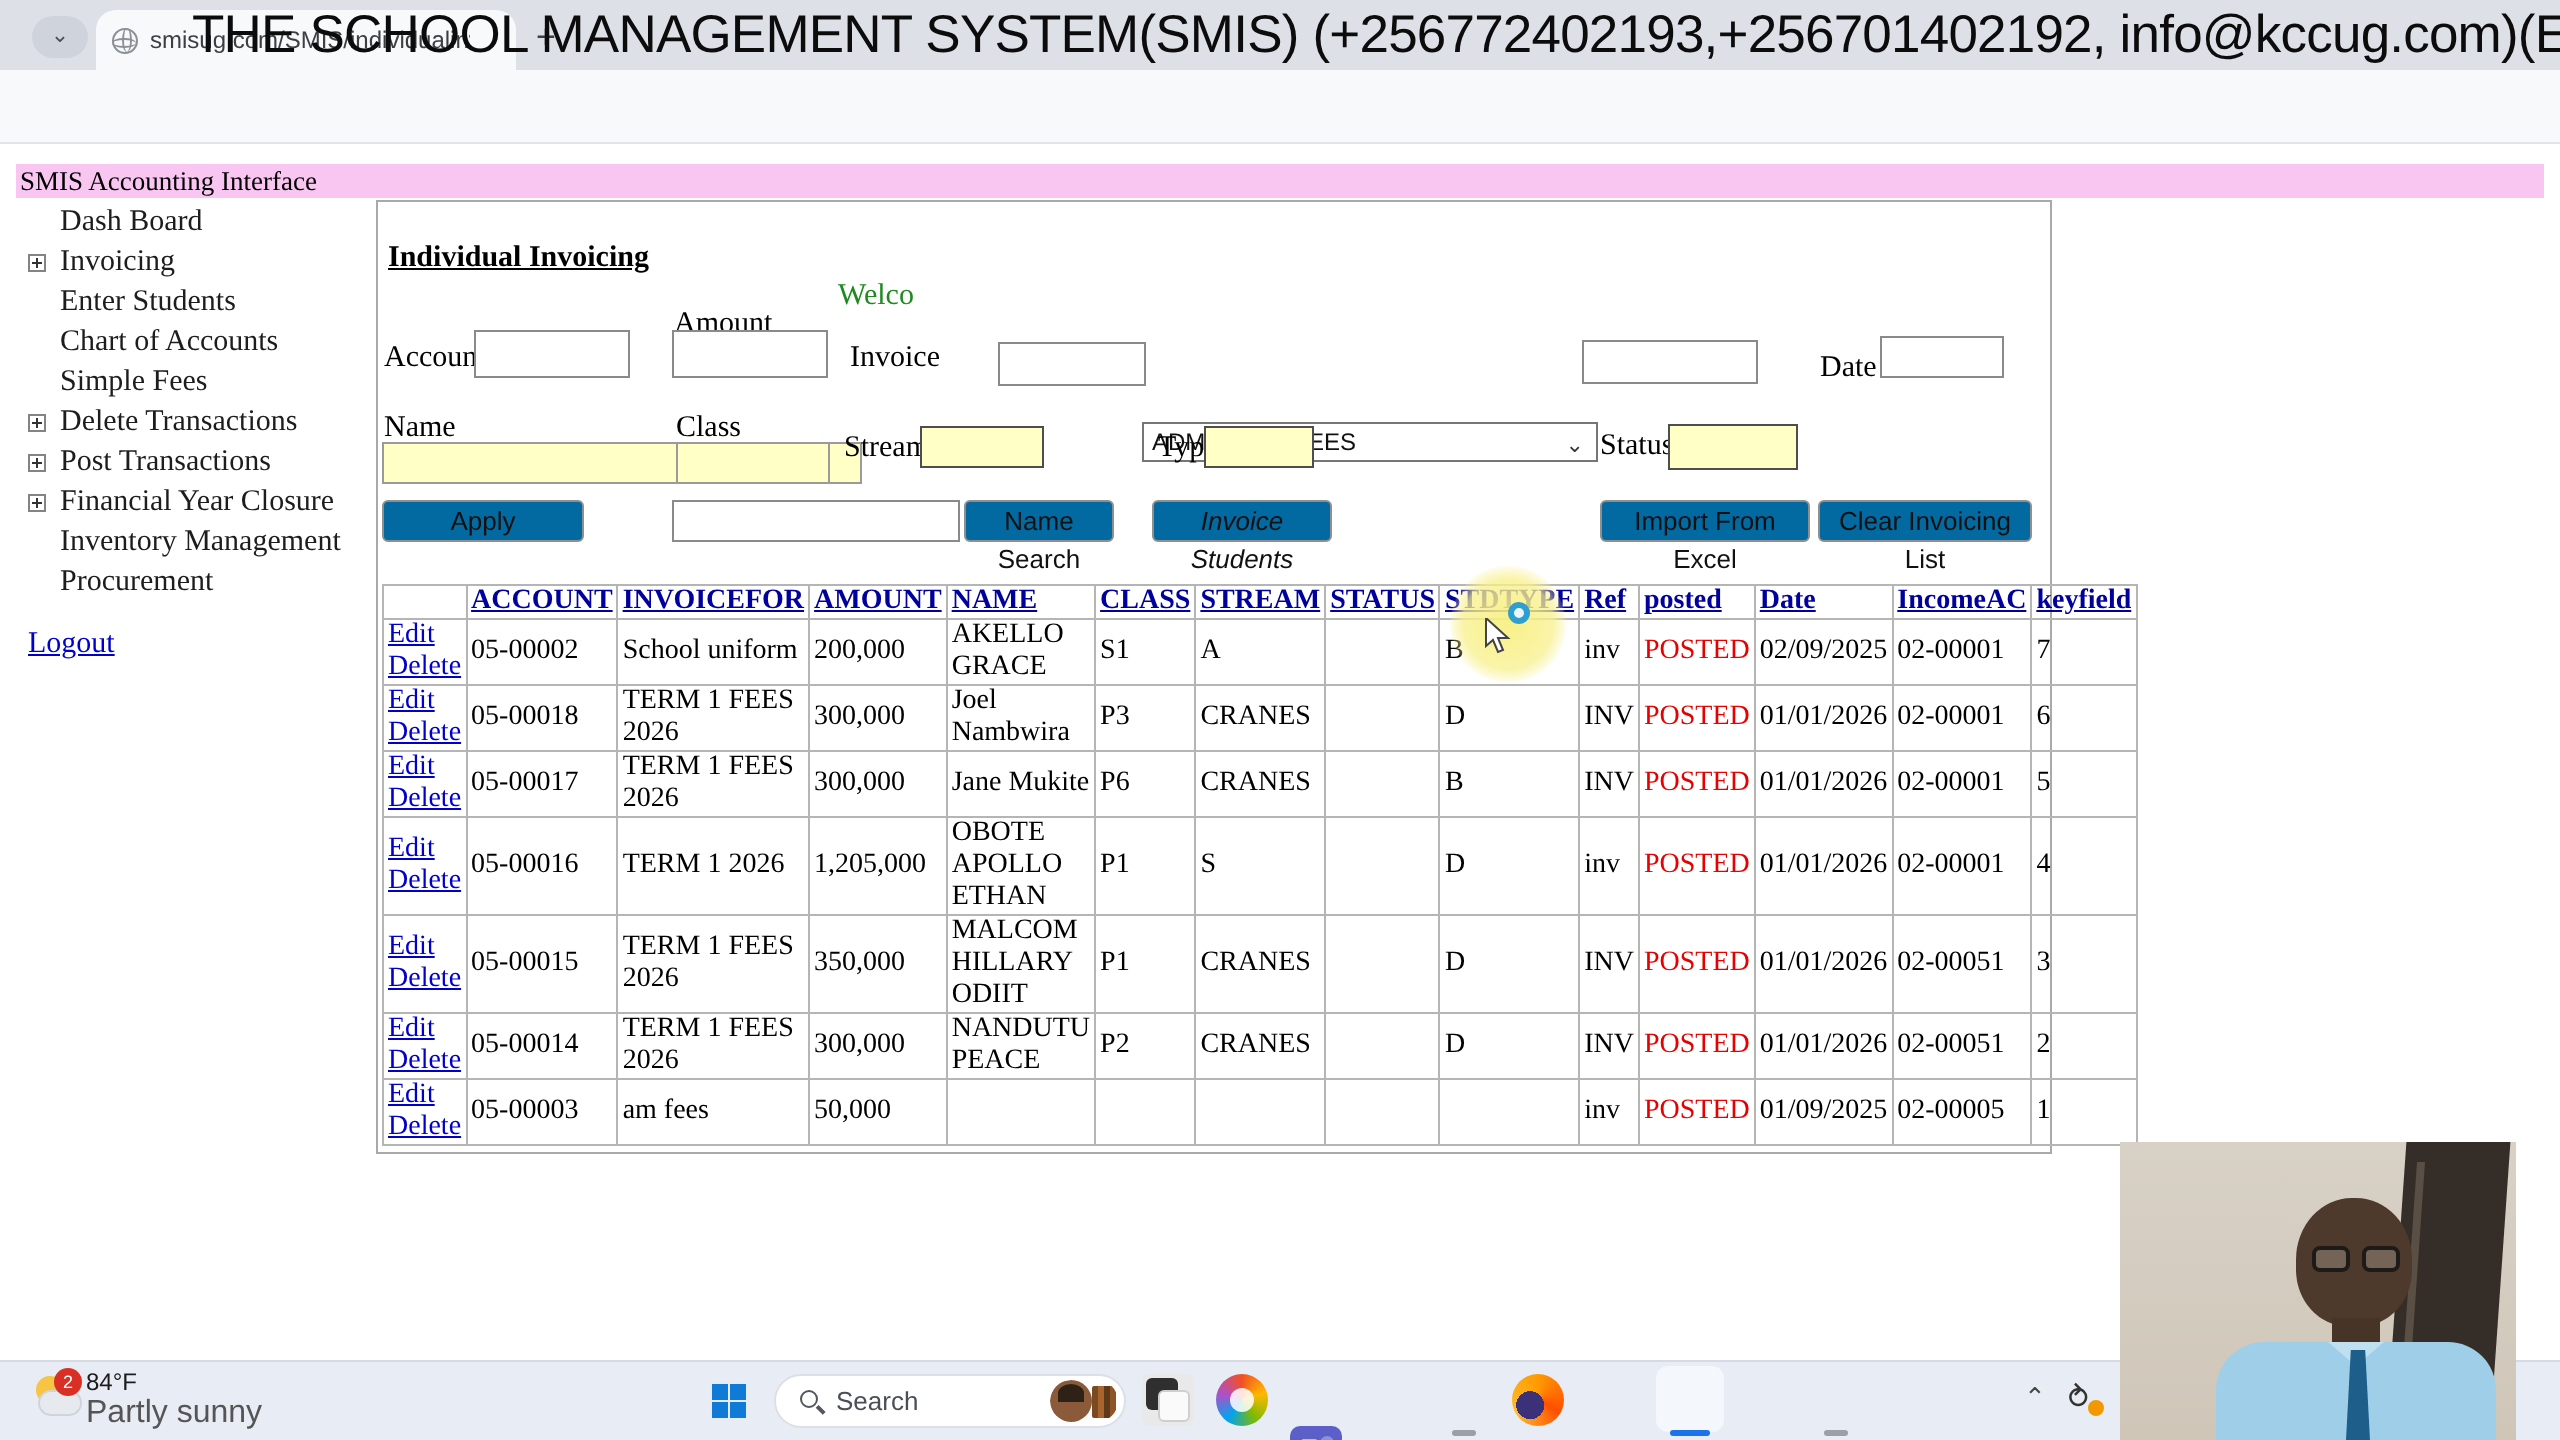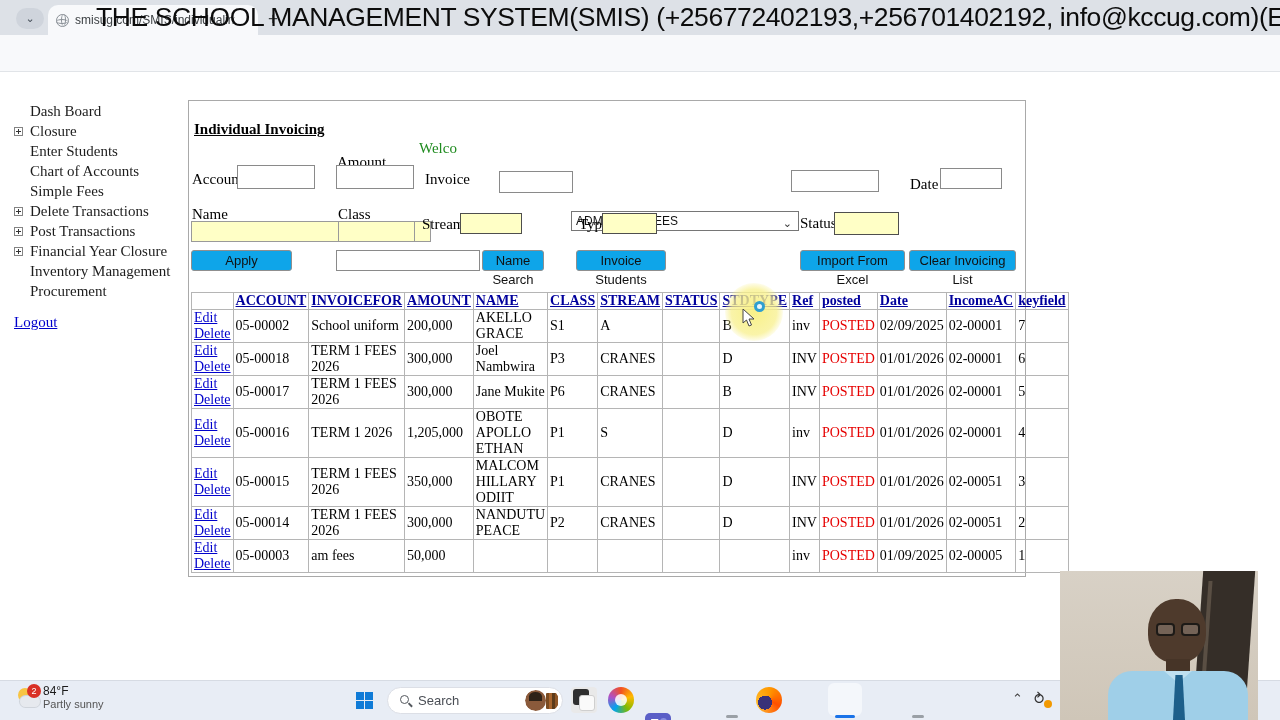--- a/index.html
+++ b/index.html
@@ -45,21 +45,21 @@
 
   .main-box { position:absolute; left:188px; top:28px; width:838px; height:477px; border:1px solid #a9a9a9; background:#fff; }
   .heading { position:absolute; left:5px; top:20px; font-size:15px; font-weight:bold; text-decoration:underline; color:#000; }
   .welcome { position:absolute; left:230px; top:39px; font-size:15px; color:#1f8b1f; }
   .flabel { position:absolute; font-size:15px; color:#000; }
   .w-input { position:absolute; background:#fff; border:1px solid #8a8a8a; }
   .y-input { position:absolute; background:#ffffc6; border:1px solid #9a9a9a; }
   .y-input.dark { border:1px solid #4e4e4e; }
   .sel { position:absolute; background:#fff; border:1px solid #767676; font-family:"Liberation Sans", sans-serif; font-size:12px; color:#111; line-height:18px; padding-left:4px; }
   .sel .chev { position:absolute; right:6px; top:2px; font-size:11px; color:#333; }
-  .btn { position:absolute; background:#0ea5e9; border:1px solid #8f8f8f; border-radius:3px; font-family:"Liberation Sans", sans-serif; font-size:13px; color:#111; text-align:center; line-height:19px; }
+  .btn { position:absolute; background:#0369a1; border:1px solid #8f8f8f; border-radius:3px; font-family:"Liberation Sans", sans-serif; font-size:13px; color:#111; text-align:center; line-height:19px; }
 
   .invtable { position:absolute; left:2px; top:191px; border-collapse:collapse; table-layout:fixed; font-family:"Liberation Serif", serif; }
   .invtable td, .invtable th { border:1px solid #b5b5b5; font-size:14px; padding:0 2px; vertical-align:middle; text-align:left; overflow:hidden; }
   .invtable th { color:#00009c; font-weight:bold; text-decoration:underline; white-space:nowrap; }
   .lnk { color:#0000cc; text-decoration:underline; }
   .posted { color:#e60000; }
 
   .cursor-glow { position:absolute; left:536px; top:182px; width:58px; height:58px; border-radius:50%;
     background:radial-gradient(circle, rgba(248,240,130,0.95) 0%, rgba(248,240,140,0.75) 55%, rgba(248,240,140,0) 75%); z-index:5; }
   .cursor-dot { position:absolute; left:565px; top:200px; width:11px; height:11px; border-radius:50%; border:3px solid #2f9fd0; background:#eaf6fc; z-index:6; }
@@ -72,21 +72,21 @@
   .dlg-msg { position:absolute; left:16px; top:38px; font-size:13px; color:#474747; }
   .dlg-ok { position:absolute; left:303px; top:67px; width:52px; height:29px; background:#1a73e8; color:#fff; border:none; border-radius:15px; font-size:13px; font-weight:bold; text-align:center; line-height:29px; }
 
   
   .taskbar { position:absolute; left:0; top:680px; width:1280px; height:40px; background:#e8edf5; border-top:1px solid #d6dbe3; }
   .weather { position:absolute; left:18px; top:5px; width:170px; height:30px; }
   .w-sun { position:absolute; left:0; top:2px; width:14px; height:14px; border-radius:50%; background:#f7c443; }
   .w-cloud { position:absolute; left:2px; top:10px; width:20px; height:11px; border-radius:7px; background:#e6e9ee; box-shadow:0 0 0 1px #cfd4db; }
   .w-badge { position:absolute; left:9px; top:-2px; width:14px; height:14px; border-radius:50%; background:#d93025; color:#fff; font-size:9px; text-align:center; line-height:14px; }
   .w-temp { position:absolute; left:25px; top:-2px; font-size:12px; color:#1b1b1b; }
-  .w-cond { position:absolute; left:25px; top:12px; font-size:11px; color:#555; }
+  .w-cond { position:absolute; left:25px; top:12px; font-size:16px; color:#555; }
   .start-btn { position:absolute; left:356px; top:692px; width:17px; height:17px; }
   .start-btn i { position:absolute; width:8px; height:8px; background:#0f7bd7; }
   .start-btn i:nth-child(1){left:0;top:0;} .start-btn i:nth-child(2){left:9px;top:0;}
   .start-btn i:nth-child(3){left:0;top:9px;} .start-btn i:nth-child(4){left:9px;top:9px;}
   .search-pill { position:absolute; left:387px; top:687px; width:176px; height:27px; background:#fff; border:1px solid #dcdfe6; border-radius:14px; }
   .mag { position:absolute; left:12px; top:7px; width:9px; height:9px; border:1.5px solid #54585e; border-radius:50%; }
   .mag:after { content:""; position:absolute; left:7px; top:8px; width:5px; height:1.5px; background:#54585e; transform:rotate(45deg); }
   .search-txt { position:absolute; left:30px; top:5px; font-size:13px; color:#4a4e55; }
   .pill-img { position:absolute; right:3px; top:2px; width:34px; height:21px; border-radius:11px; overflow:hidden; }
   .pill-face { position:absolute; left:0; top:0; width:21px; height:21px; border-radius:50%; background:#8a5a3b; }
@@ -154,24 +154,25 @@
         </span>
       <span class="url-text">smisug.com/SMIS/individualinvoicingV3.aspx?name=AKELLO+GRACE&amp;Class=S1&amp;stream=A&amp;stdtype=B&amp;status=&amp;nbsp%3b&amp;account=05-00002</span>
       <span class="star-ico">☆</span>
     </div>
     <div class="profile-badge">N</div>
     <span class="kebab-ico">⋮</span>
   </div>
 
   <div class="page">
 
+    <div class="pink-bar">SMIS Accounting Interface</div>
 
     <div class="sidebar">
       <div class="side-item"><span>Dash Board</span></div>
-      <div class="side-item"><span class="expand-box"></span><span>Closure</span></div>
+      <div class="side-item"><span class="expand-box"></span><span>Invoicing</span></div>
       <div class="side-item"><span>Enter Students</span></div>
       <div class="side-item"><span>Chart of Accounts</span></div>
       <div class="side-item"><span>Simple Fees</span></div>
       <div class="side-item"><span class="expand-box"></span><span>Delete Transactions</span></div>
       <div class="side-item"><span class="expand-box"></span><span>Post Transactions</span></div>
       <div class="side-item"><span class="expand-box"></span><span>Financial Year Closure</span></div>
       <div class="side-item"><span>Inventory Management</span></div>
       <div class="side-item"><span>Procurement</span></div>
     </div>
     <a class="logout-link">Logout</a>
@@ -200,22 +201,22 @@
       <span class="y-input" style="left:149px;top:120px;width:77px;height:21px;"></span>
       <span class="flabel" style="left:233px;top:115px;">Stream</span>
       <span class="y-input dark" style="left:271px;top:112px;width:62px;height:21px;"></span>
       <span class="flabel" style="left:390px;top:115px;">Type</span>
       <span class="y-input dark" style="left:413px;top:112px;width:55px;height:21px;"></span>
       <span class="flabel" style="left:611px;top:114px;">Status</span>
       <span class="y-input dark" style="left:645px;top:111px;width:65px;height:23px;"></span>
 
       <button class="btn" style="left:2px;top:149px;width:101px;height:21px;">Apply</button>
       <span class="w-input" style="left:147px;top:149px;width:144px;height:21px;"></span>
-      <button class="btn" style="left:293px;top:149px;width:62px;height:21px;">Name Search</button>
-      <button class="btn" style="left:387px;top:149px;width:90px;height:21px;">Invoice Students</button>
+      <button class="btn" style="left:293px;top:149px;width:75px;height:21px;">Name Search</button>
+      <button class="btn" style="left:387px;top:149px;width:90px;height:21px;font-style:italic;">Invoice Students</button>
       <button class="btn" style="left:611px;top:149px;width:105px;height:21px;">Import From Excel</button>
       <button class="btn" style="left:720px;top:149px;width:107px;height:21px;">Clear Invoicing List</button>
 
       <div class="cursor-glow"></div>
       <div class="cursor-dot"></div>
       <svg class="cursor-arrow" width="14" height="18" viewBox="0 0 14 18">
         <polygon points="1,0 1,14 4.5,11 7,17 9.5,16 7,10 12,10" fill="#fff" stroke="#444" stroke-width="1"></polygon>
       </svg>
 
       <table class="invtable">

